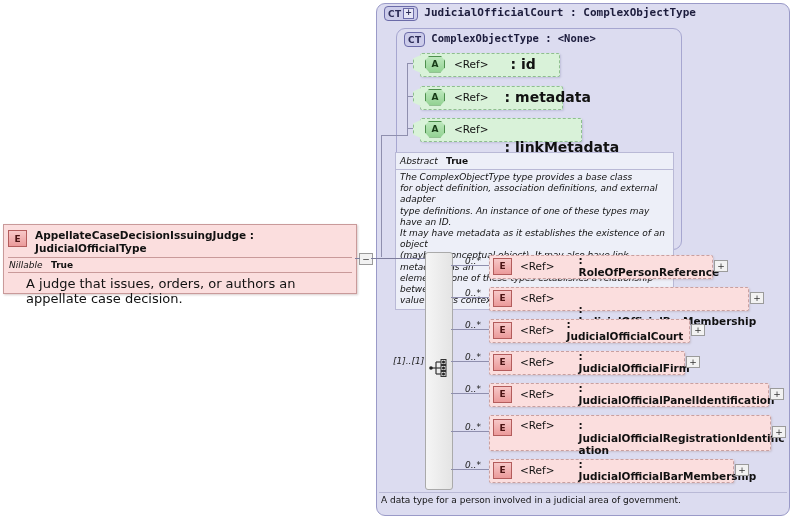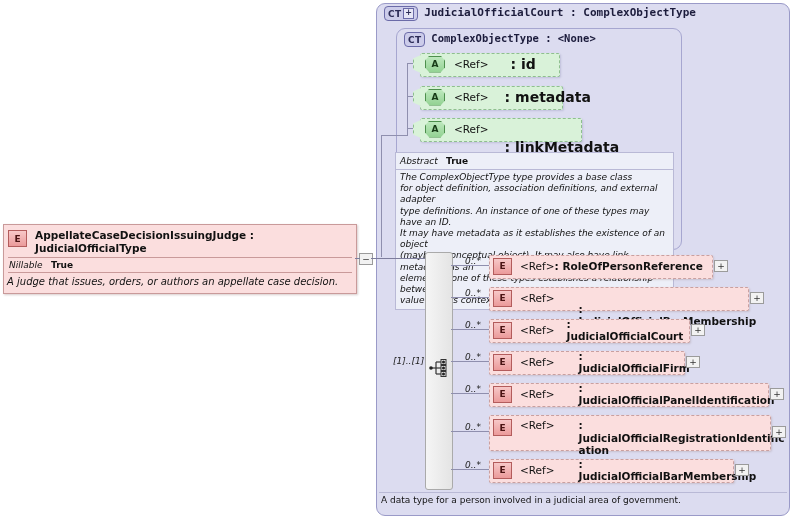--- a/index.html
+++ b/index.html
@@ -104,21 +104,21 @@
     font-size:9px;font-weight:bold;color:#4a1313;
   }
   .elt-title{
     margin-left:8px;font-size:10.5px;font-weight:bold;color:#111;
     line-height:12.5px;
   }
   .elt-sep{height:1px;background:#c99a9a;margin:0 4px;}
   .elt-row{display:flex;align-items:center;padding:2px 5px 2px 5px;}
   .elt-key{font-size:9px;font-style:italic;color:#111;width:42px;}
   .elt-val{font-size:9px;font-weight:bold;color:#111;}
-  .elt-doc{padding:3px 3px;font-size:10px;font-style:italic;color:#111;}
+  .elt-doc{padding:3px 22px;font-size:13px;color:#111;}
 
   
   .toggle{
     position:absolute;width:12px;height:10px;
     background:#f2f2f2;border:1px solid #9b9b9b;
     display:flex;align-items:center;justify-content:center;
     font-size:9px;line-height:8px;color:#333;
     font-family:"DejaVu Sans","Liberation Sans",sans-serif;
   }
 
@@ -282,21 +282,21 @@
   <div class="ln lnh" style="left:451px;top:361px;width:38px;"></div>
   <div class="ln lnh" style="left:451px;top:393px;width:38px;"></div>
   <div class="ln lnh" style="left:451px;top:431px;width:38px;"></div>
   <div class="ln lnh" style="left:451px;top:469px;width:38px;"></div>
 
   <div class="occ" style="left:465px;top:256px;">0..*</div>
   <div class="el-row" style="left:489px;top:255px;width:222px;">
     <div class="el-inner">
       <div class="el-e">E</div>
       <div class="el-ref">&lt;Ref&gt;</div>
-      <div class="el-name" style="">: RoleOfPersonReference</div>
+      <div class="el-name" style="margin-left:24px;">: RoleOfPersonReference</div>
     </div>
   </div>
   <div class="toggle" style="left:714px;top:260px;">+</div>
 
   <div class="occ" style="left:465px;top:288px;">0..*</div>
   <div class="el-row" style="left:489px;top:287px;width:258px;">
     <div class="el-inner">
       <div class="el-e">E</div>
       <div class="el-ref">&lt;Ref&gt;</div>
       <div class="el-name" style="margin-left:24px;margin-top:34px;">: JudicialOfficialBarMembership</div>

